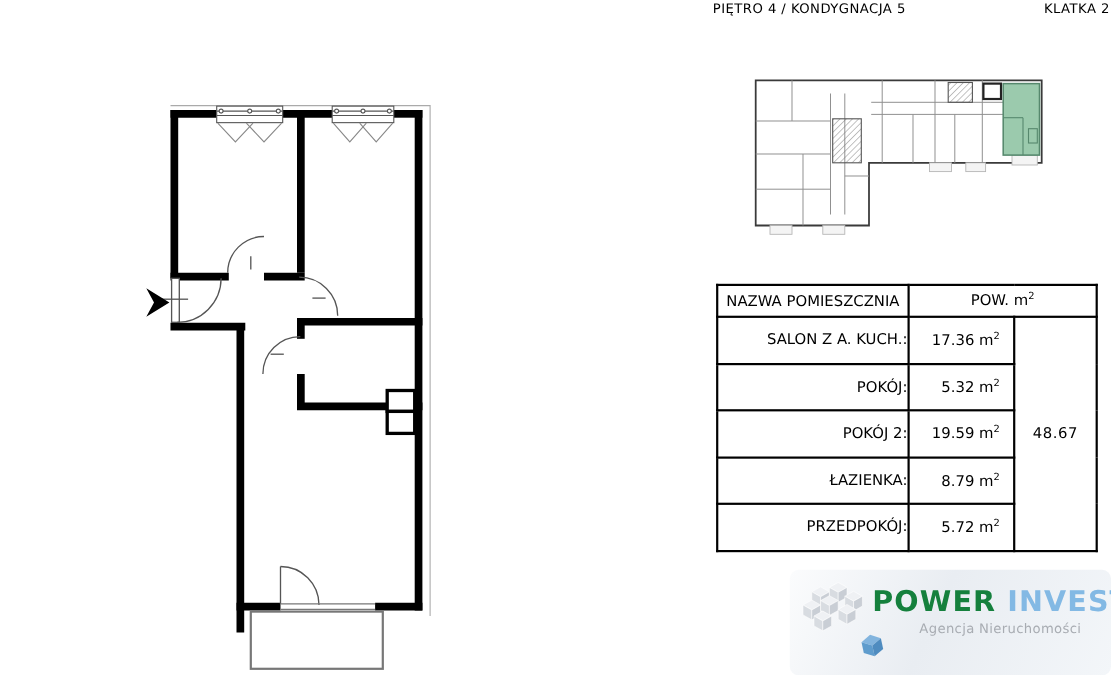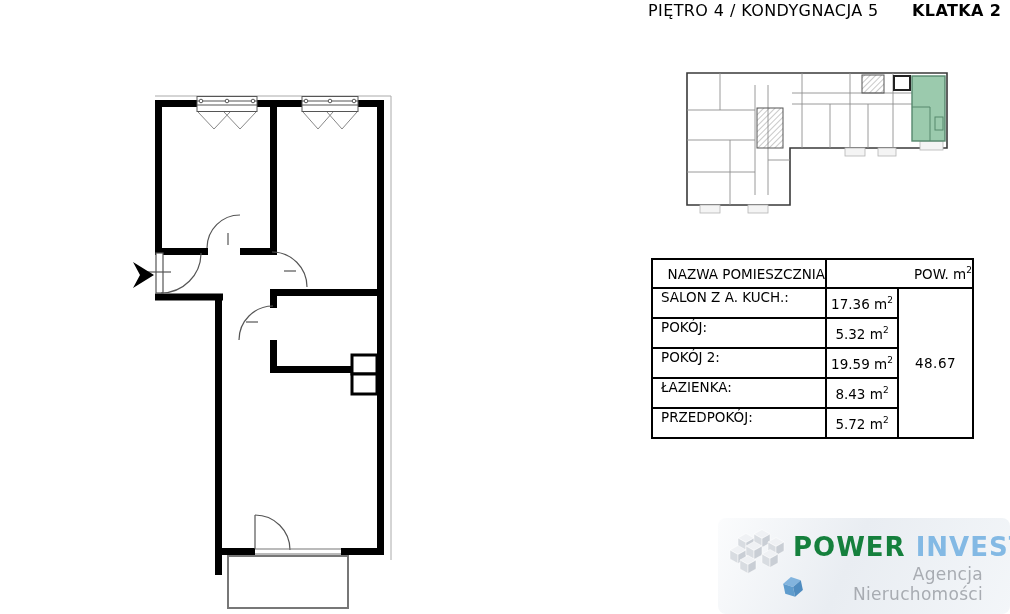--- a/index.html
+++ b/index.html
@@ -1,50 +1,50 @@
 <!DOCTYPE html>
 <html><head>
 <meta charset="utf-8">
 <style>
   html,body{margin:0;padding:0;background:#fff;}
   body{font-family:"DejaVu Sans","Liberation Sans",sans-serif;}
   .page{position:relative;width:1010px;height:614px;background:#fff;overflow:hidden;}
 
   
-  .hdr{position:absolute;top:1px;font-size:16px;color:#000;letter-spacing:.4px;}
+  .hdr{position:absolute;top:1px;font-size:12px;color:#000;letter-spacing:.4px;}
   .hdr-left{left:648px;}
-  .hdr-right{left:912px;font-weight:bold;}
+  .hdr-right{left:949px;}
 
   
   .plans{position:absolute;left:0;top:0;width:1010px;height:614px;}
 
   
   .area-table{position:absolute;left:651px;top:258px;border-collapse:collapse;table-layout:fixed;}
   .area-table td,.area-table th{border:2px solid #000;font-weight:normal;font-size:13.5px;color:#000;
-      padding:0 0 12px 8px;text-align:left;white-space:nowrap;background:#fff;}
+      padding:0 0 0 8px;text-align:right;white-space:nowrap;background:#fff;}
   .area-table .c-name{width:164px;}
-  .area-table .c-val{width:70px;text-align:center;padding:0;}
+  .area-table .c-val{width:70px;padding:12px;}
   .area-table .c-tot{width:73px;text-align:center;padding:0;}
   .area-table tr{height:25px;}
   .area-table tr.hrow{height:29px;}
-  .area-table .hcell{text-align:right;padding:0;}
+  .area-table .hcell{text-align:center;padding:0;}
   .total-cell{background:#3fa47e;font-size:27px;letter-spacing:.5px;margin-left:29px;}
   sup{font-size:9px;}
   .hrow sup{font-size:9px;}
 
   
   .logo-box{position:absolute;left:718px;top:518px;width:292px;height:96px;border-radius:8px;
       background:linear-gradient(115deg,#fbfcfd 0%,#e9edf2 45%,#f3f6f9 100%);}
   .logo-cubes{position:absolute;left:722px;top:526px;width:100px;height:86px;}
   .brand{position:absolute;left:793px;top:532px;width:192px;text-align:right;font-size:26px;
       font-weight:bold;letter-spacing:1px;white-space:nowrap;}
   .brand .gray{color:#15803d;}
   .brand .blue{color:#83b9e4;}
   .brand-sub{position:absolute;left:793px;top:564px;width:190px;text-align:right;
-      font-size:17px;color:#a8acb2;letter-spacing:.3px;}
+      font-size:12px;color:#a8acb2;letter-spacing:.3px;}
 </style>
 </head>
 <body>
 
 <div class="page">
 
   <div class="hdr hdr-left">PIĘTRO 4 / KONDYGNACJA 5</div>
   <div class="hdr hdr-right">KLATKA 2</div>
 
   <svg class="plans" viewBox="0 0 1010 614">
@@ -202,21 +202,21 @@
     <tr>
       <td class="c-name">POKÓJ:</td>
       <td class="c-val"><span>5.32</span>&nbsp;<span>m</span><sup>2</sup></td>
     </tr>
     <tr>
       <td class="c-name">POKÓJ 2:</td>
       <td class="c-val"><span>19.59</span>&nbsp;<span>m</span><sup>2</sup></td>
     </tr>
     <tr>
       <td class="c-name">ŁAZIENKA:</td>
-      <td class="c-val"><span>8.43</span>&nbsp;<span>m</span><sup>2</sup></td>
+      <td class="c-val"><span>8.79</span>&nbsp;<span>m</span><sup>2</sup></td>
     </tr>
     <tr>
       <td class="c-name">PRZEDPOKÓJ:</td>
       <td class="c-val"><span>5.72</span>&nbsp;<span>m</span><sup>2</sup></td>
     </tr>
   </tbody>
     </table>
 
   <div class="logo-box"></div>
 

